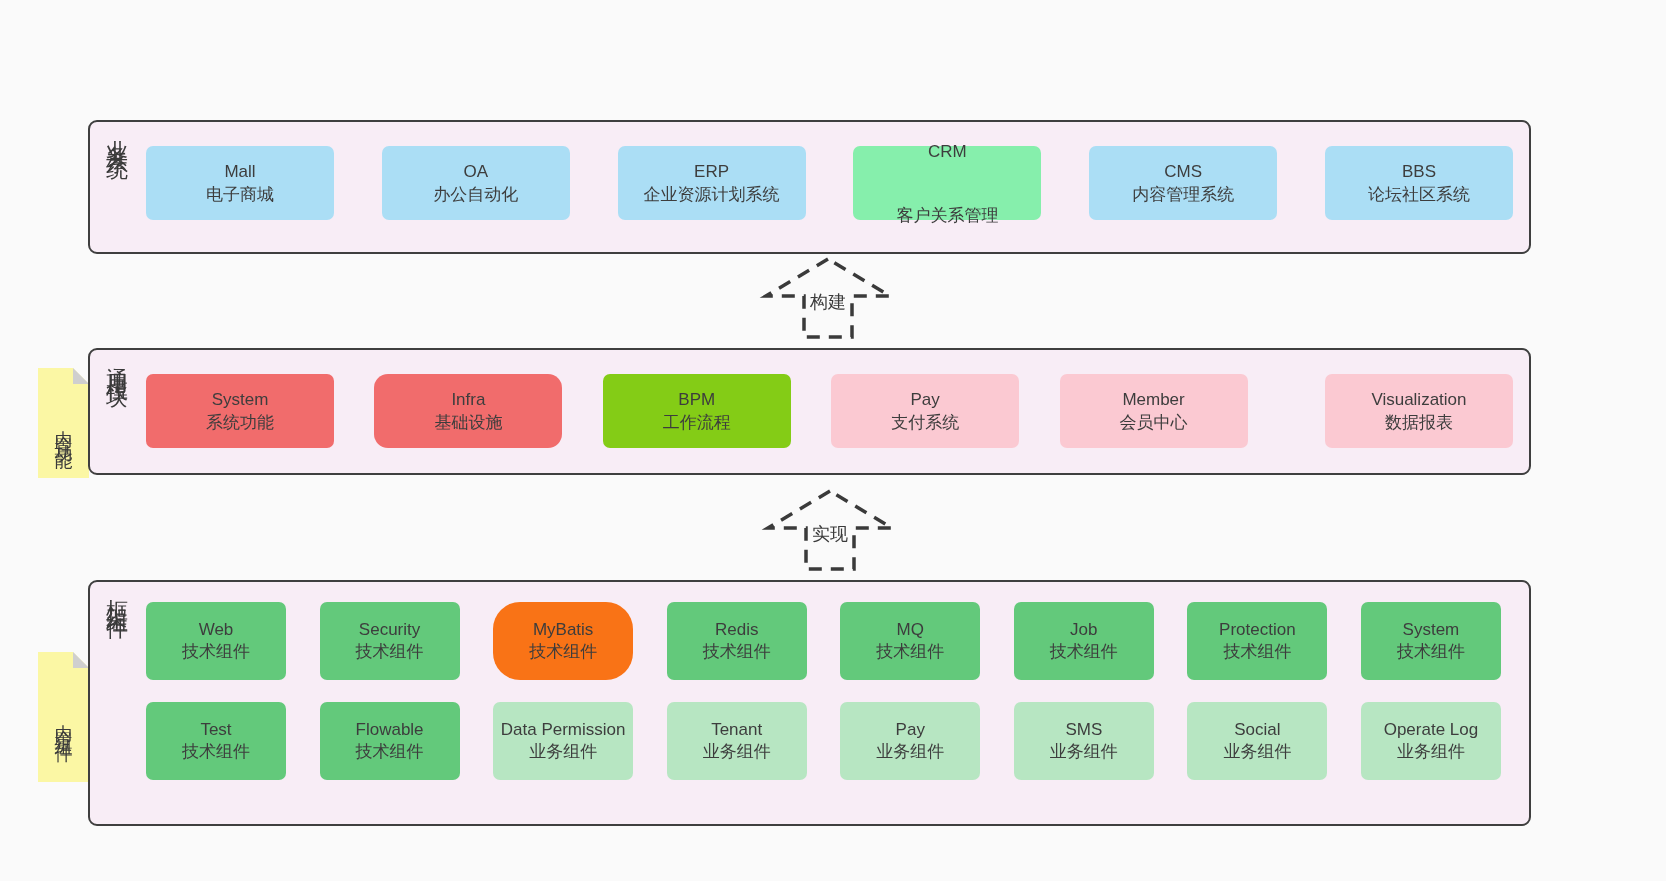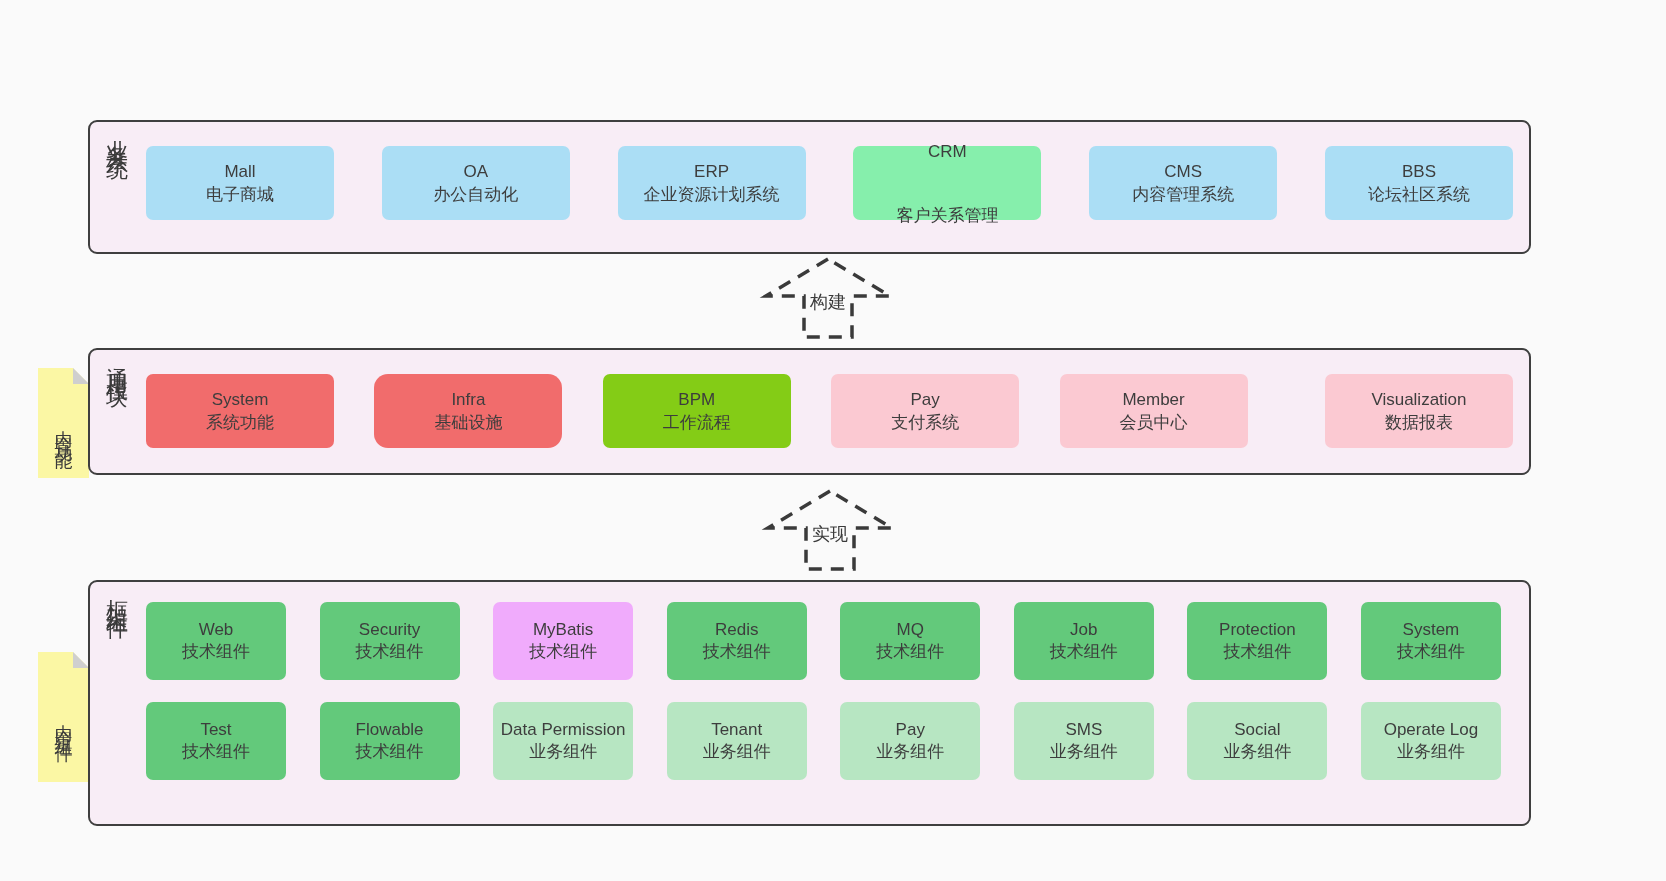--- a/index.html
+++ b/index.html
@@ -195,21 +195,21 @@
   <div class="layer-label">框架组件</div>
   <div class="box-row r0">
       <div class="box" style="background: rgb(99, 201, 123); color: rgb(61, 61, 61);">
         <span>Web</span>
         <span>技术组件</span>
       </div>
       <div class="box" style="background: rgb(99, 201, 123); color: rgb(61, 61, 61);">
         <span>Security</span>
         <span>技术组件</span>
       </div>
-      <div class="box" style="background: #f0abfc; color: rgb(61, 61, 61);">
+      <div class="box" style="background: #f97316; color: rgb(61, 61, 61); border-radius: 27px;">
         <span>MyBatis</span>
         <span>技术组件</span>
       </div>
       <div class="box" style="background: rgb(99, 201, 123); color: rgb(61, 61, 61);">
         <span>Redis</span>
         <span>技术组件</span>
       </div>
       <div class="box" style="background: rgb(99, 201, 123); color: rgb(61, 61, 61);">
         <span>MQ</span>
         <span>技术组件</span>

